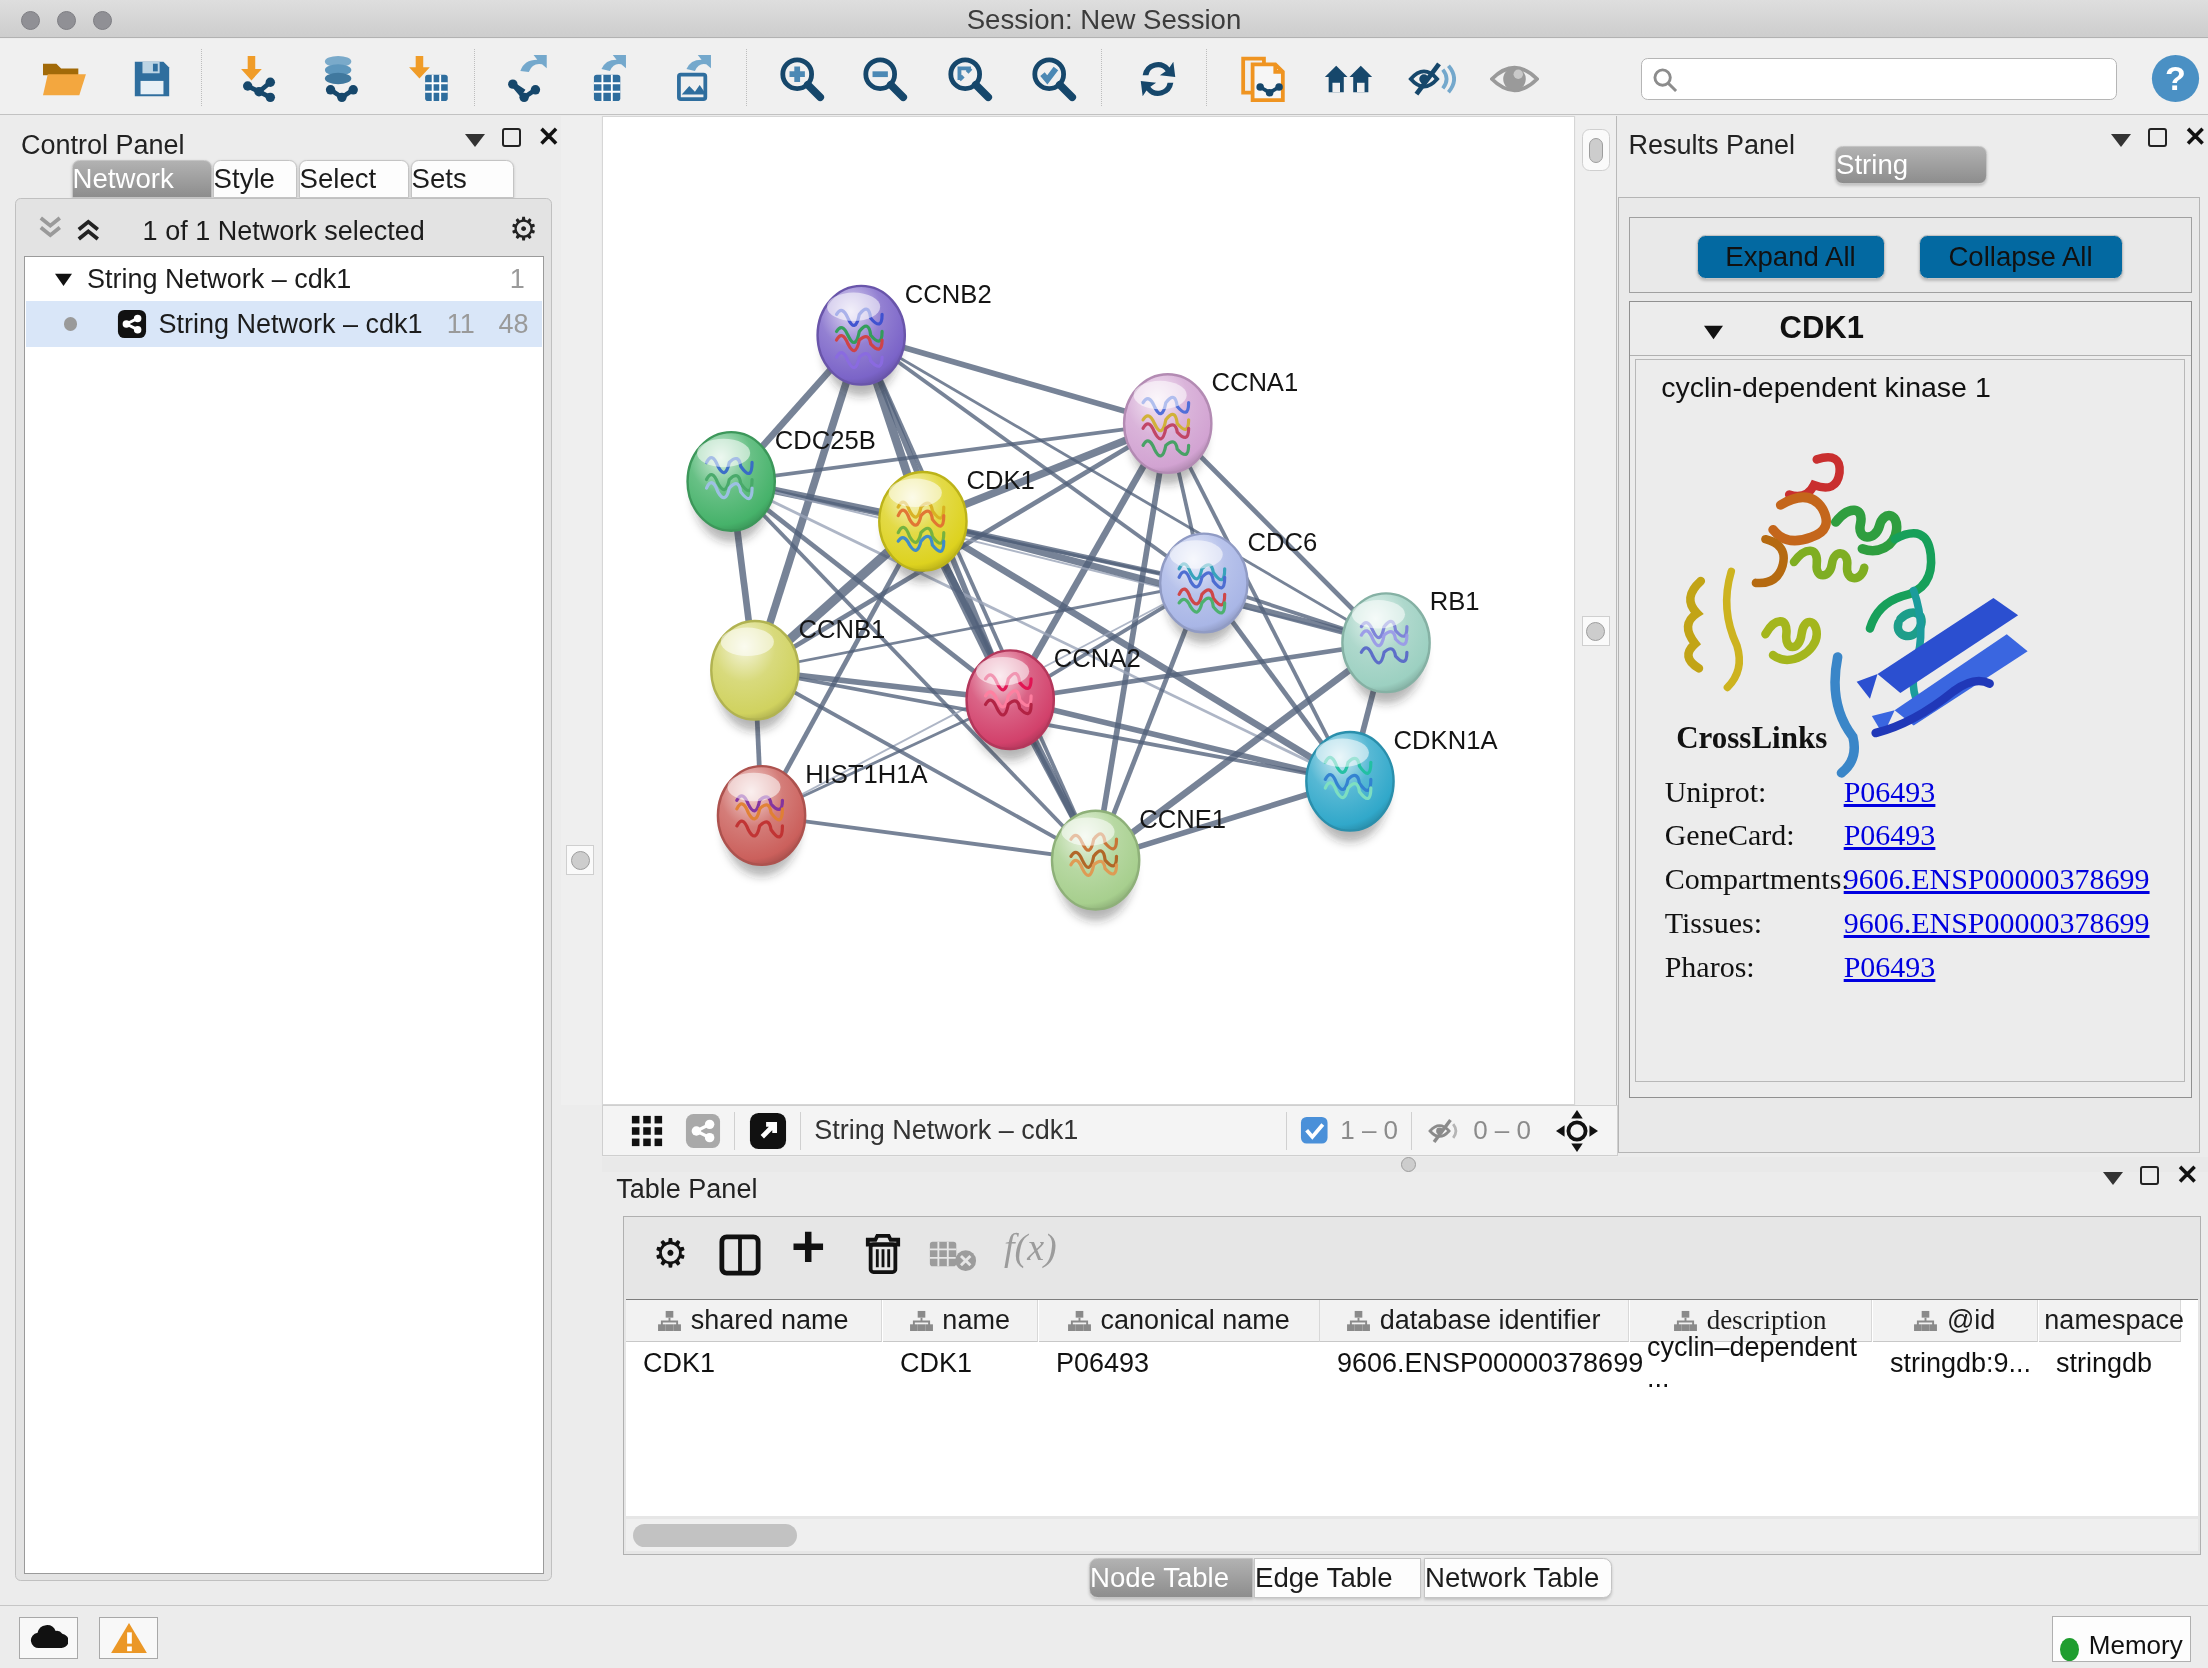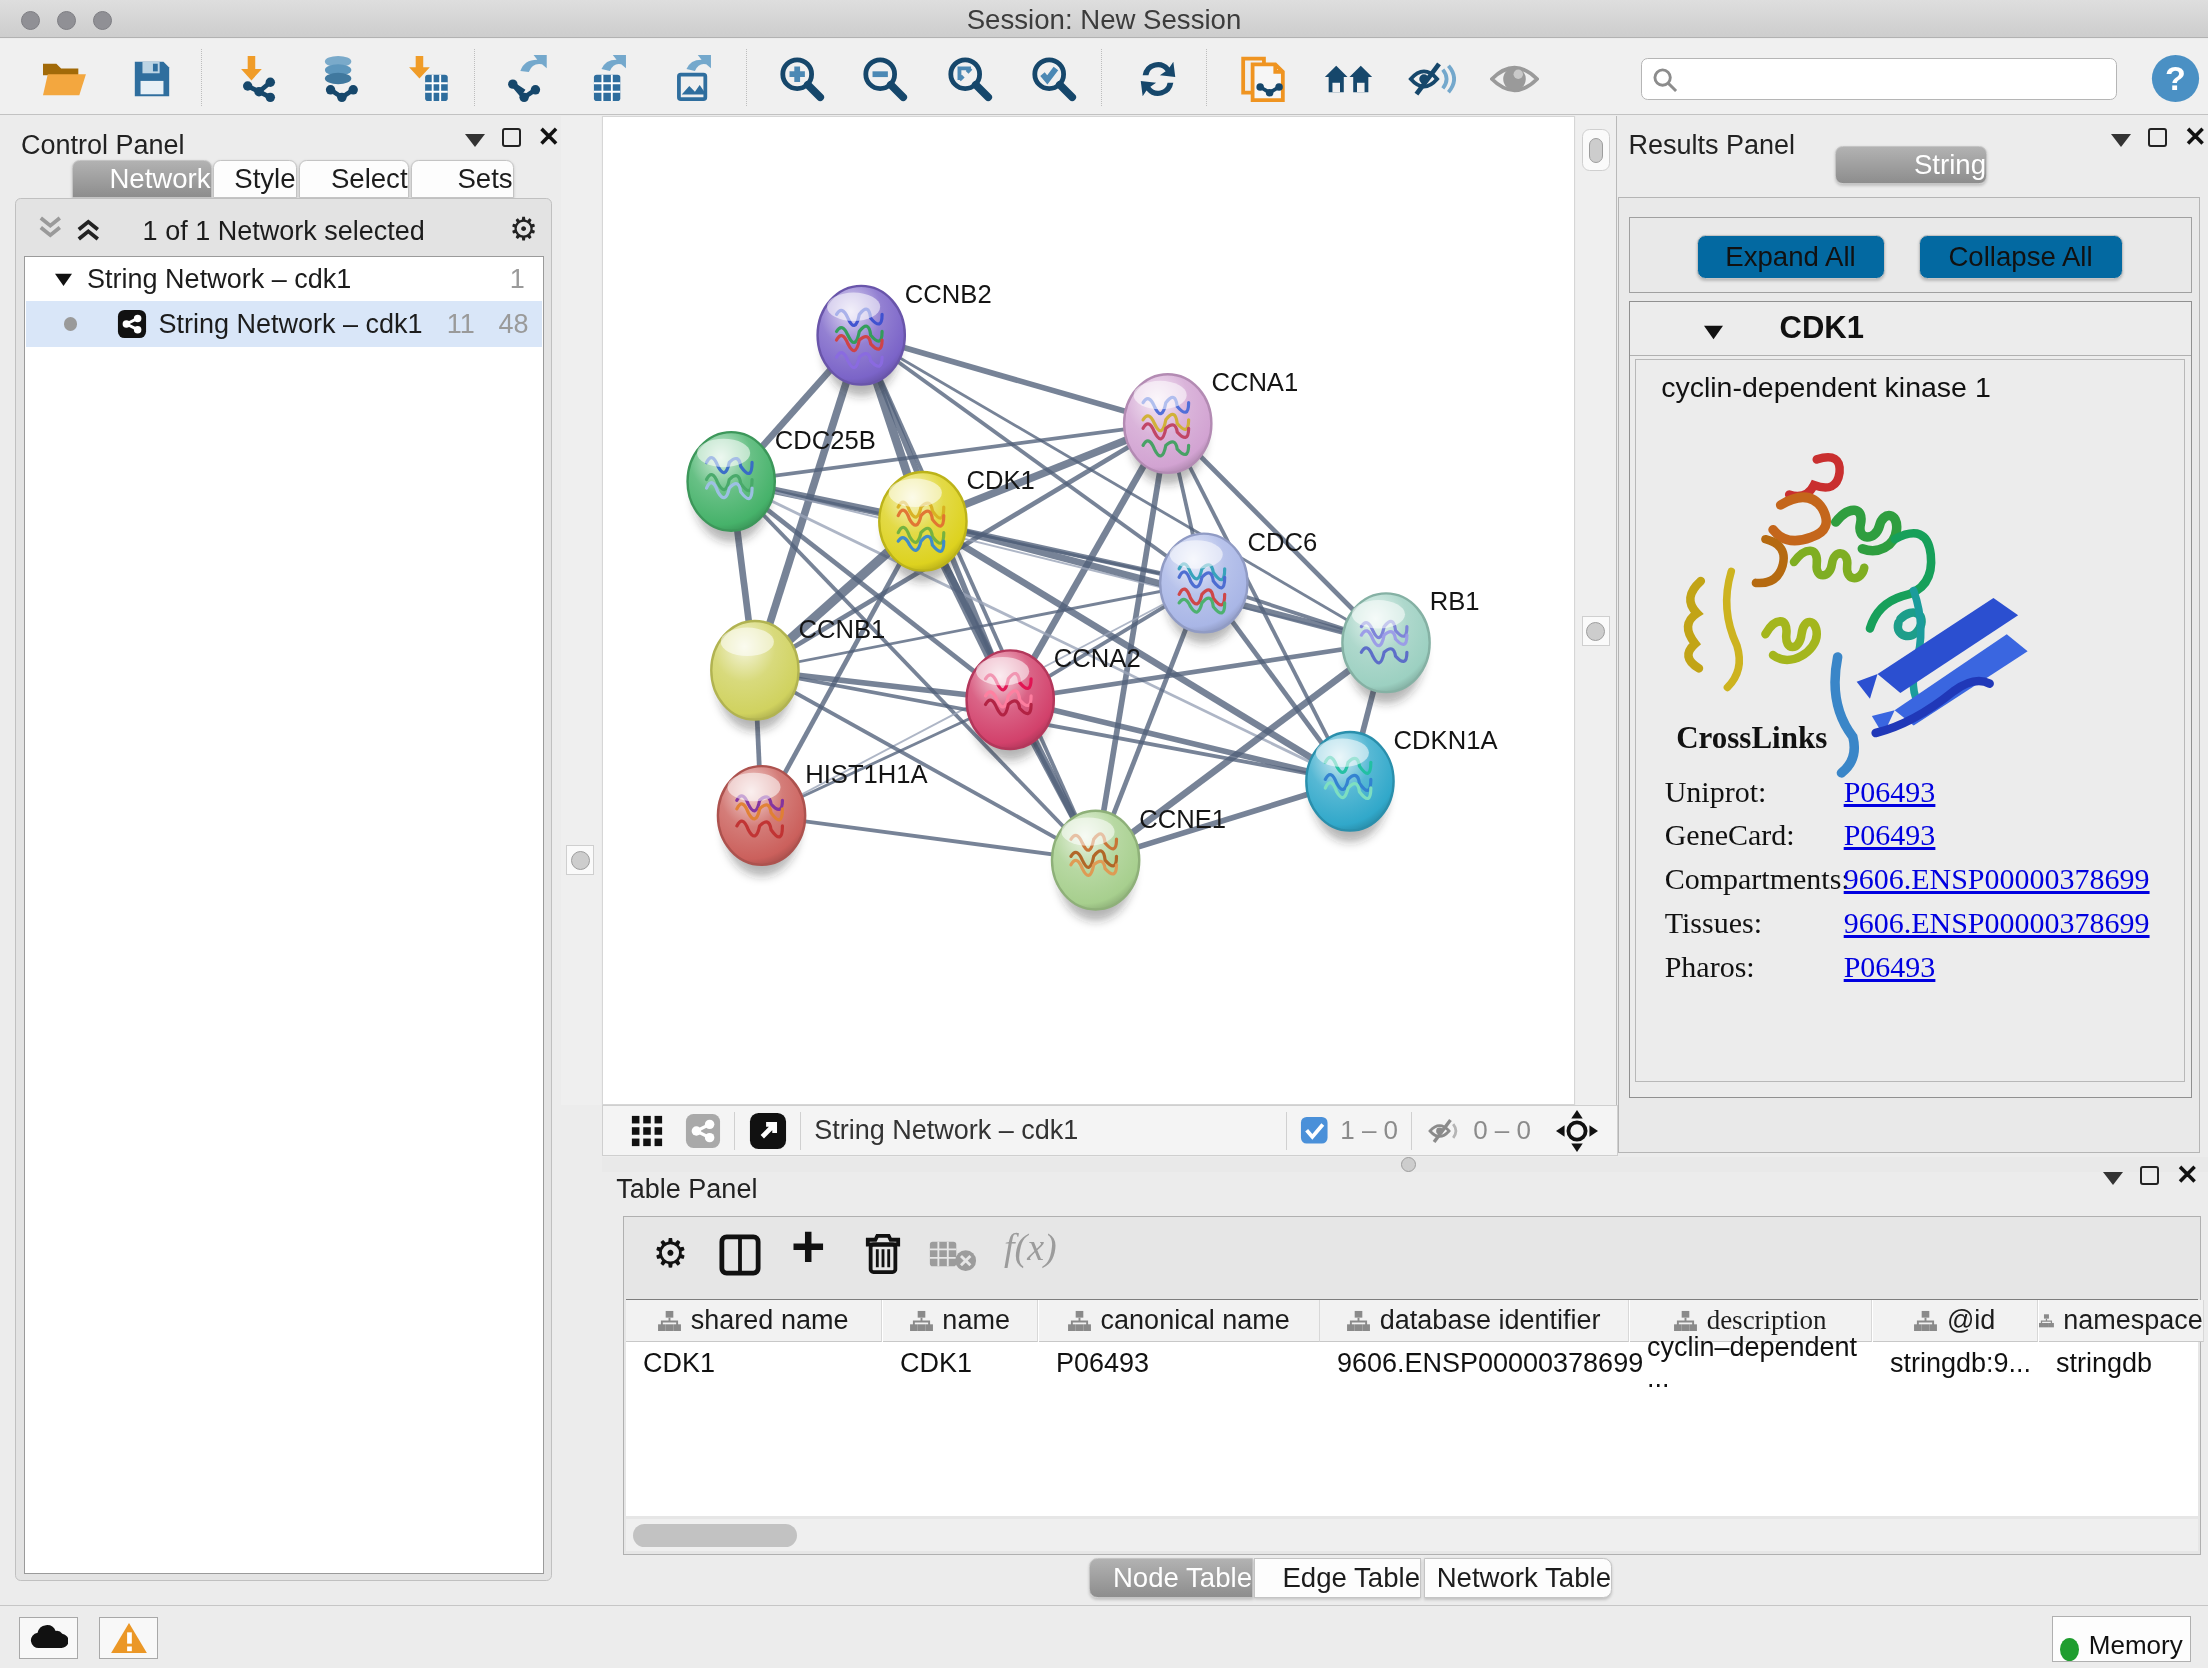--- a/index.html
+++ b/index.html
@@ -33,21 +33,21 @@
   .ph-icons .tri { width:0; height:0; border-left:10.5px solid transparent;
     border-right:10.5px solid transparent; border-top:13.3px solid #333; margin-top:5.7px; }
   .ph-icons .sq { width:19px; height:19px; border:2.9px solid #222; border-radius:2.9px; }
   .ph-icons .xx { font-size:27px; font-weight:bold; color:#111; line-height:19px; }
 
   
   #control-panel { position:absolute; left:7.6px; top:122px; width:553px; height:1461px; }
   #cp-box { position:absolute; left:7.6px; top:76px; width:537px; height:1383px;
     background:#e3e3e3; border:1px solid #c0c0c0; border-radius:5.7px; }
   .cp-tab, .rp-tab, .bt-tab { position:absolute; height:38px; background:#fdfdfd;
-    border:1px solid #c4c4c4; font-size:27.6px; color:#1c1c1c; text-align:right;
+    border:1px solid #c4c4c4; font-size:27.6px; color:#1c1c1c; text-align:left;
     line-height:36px; box-shadow:0 1.9px 2.9px rgba(0,0,0,.18); }
   .tab-sel { background:linear-gradient(#b2b2b2,#8d8d8d) !important; color:#fff !important; }
   #cp-list { position:absolute; left:7.6px; top:57px; width:520px; height:1318px;
     background:#fff; border:1px solid #9a9a9a; }
   .tree-row { position:absolute; left:1px; width:516px; height:42px; font-size:27px;
     color:#1c1c1c; display:flex; align-items:center; }
   .num-gray { color:#9a9a9a; }
 
   
   #net-canvas { position:absolute; left:602px; top:116px; width:973px; height:989px;
@@ -781,21 +781,21 @@
             <svg width="23" height="21" viewBox="0 0 24 22">
               <rect x="8" y="1" width="8" height="7" fill="#8a8a8a"></rect>
               <path d="M12 8 v4 M4 16 v-4 h16 v4" stroke="#8a8a8a" stroke-width="2" fill="none"></path>
               <rect x="0" y="15" width="8" height="7" fill="#8a8a8a"></rect>
               <rect x="8" y="15" width="8" height="7" fill="#8a8a8a"></rect>
               <rect x="16" y="15" width="8" height="7" fill="#8a8a8a"></rect>
             </svg>
             <span>@id</span>
           </div>
           <div class="td-cell" style="left: 1247px; width: 165px;">stringdb:9...</div>
-          <div class="th-cell" style="left: 1413px; width: 165px;">
+          <div class="th-cell" style="left: 1413px; width: 142px;">
             <svg width="23" height="21" viewBox="0 0 24 22">
               <rect x="8" y="1" width="8" height="7" fill="#8a8a8a"></rect>
               <path d="M12 8 v4 M4 16 v-4 h16 v4" stroke="#8a8a8a" stroke-width="2" fill="none"></path>
               <rect x="0" y="15" width="8" height="7" fill="#8a8a8a"></rect>
               <rect x="8" y="15" width="8" height="7" fill="#8a8a8a"></rect>
               <rect x="16" y="15" width="8" height="7" fill="#8a8a8a"></rect>
             </svg>
             <span>namespace</span>
           </div>
           <div class="td-cell" style="left: 1413px; width: 165px;">stringdb</div>

